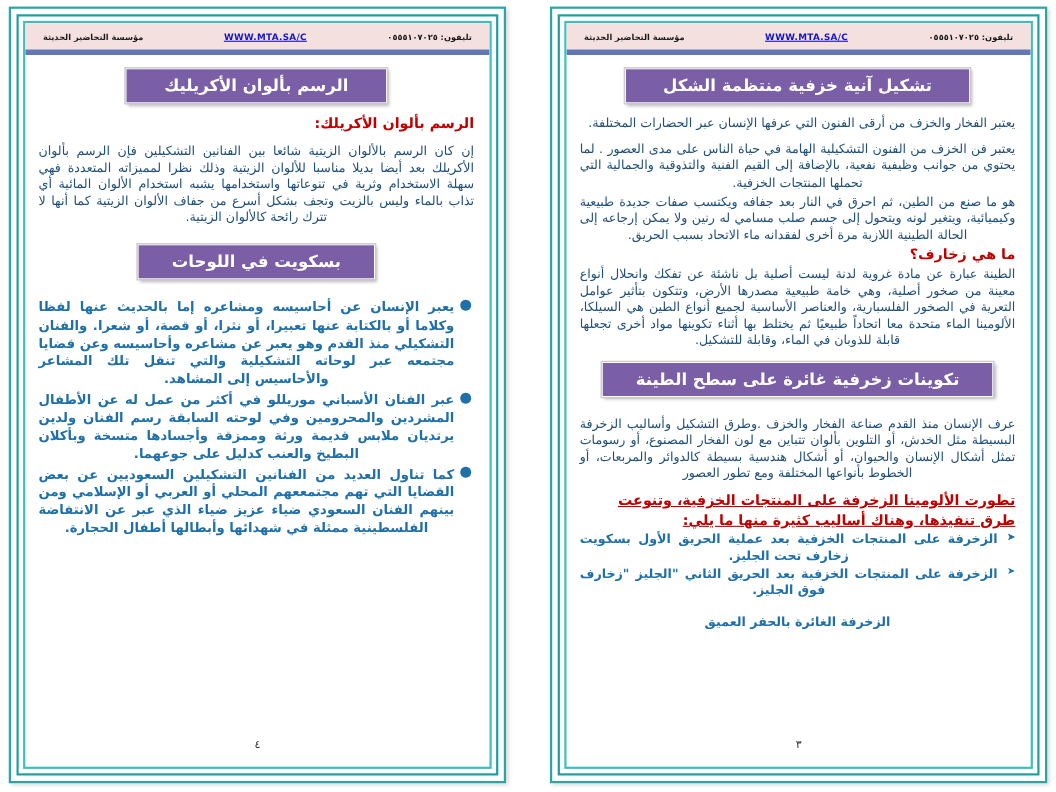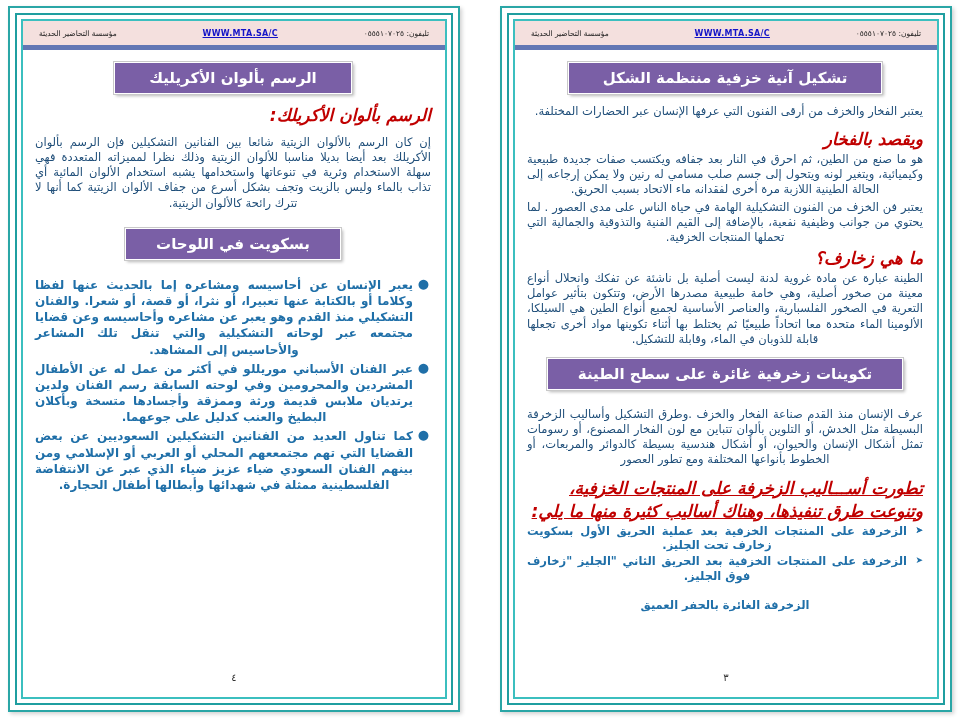--- a/index.html
+++ b/index.html
@@ -85,21 +85,21 @@
     display: flex;
     align-items: center;
     justify-content: space-between;
     padding: 0 16px;
     box-sizing: border-box;
     flex: 0 0 auto;
   }
   .hdr-text {
     font-size: 7.5px;
     color: #1a1a1a;
-    font-weight: normal;
+    font-weight: bold;
     white-space: nowrap;
     letter-spacing: 0;
   }
   .hdr-url {
     font-size: 8px;
     color: #1414c8;
     font-weight: bold;
     text-decoration: underline;
     white-space: nowrap;
     letter-spacing: 0.3px;
@@ -137,26 +137,25 @@
     box-shadow: 2px 2px 3px rgba(0,0,0,0.28);
     white-space: nowrap;
     letter-spacing: 0;
   }
   .banner.wide { padding: 6px 30px; }
 
   
   .lead {
     color: #c00000;
     font-weight: bold;
-    font-size: 17px;
+    font-size: 13px;
     text-decoration: underline;
     margin: 0 0 1px 0;
     text-align: right;
     line-height: 1.35;
-    font-style: italic;
   }
   .lead.nounder { text-decoration: none; }
   .lead.center-just {
     text-align: justify;
     text-align-last: right;
   }
 
   p.body {
     color: #1f4e79;
     font-weight: normal;
@@ -322,40 +321,39 @@
                 <div class="content">
 
                   <div class="banner-wrap">
                     <div class="banner">تشكيل آنية خزفية منتظمة الشكل</div>
                   </div>
 
                   <p class="body lastright">يعتبر الفخار والخزف من أرقى الفنون التي عرفها الإنسان عبر الحضارات المختلفة.</p>
 
                   <div class="spacer-sm"></div>
 
-                  <div class="lead nounder">ويقصد بالفخار</div>
+                  <p class="body">يعتبر فن الخزف من الفنون التشكيلية الهامة في حياة الناس على مدى العصور . لما يحتوي من جوانب وظيفية نفعية، بالإضافة إلى القيم الفنية والتذوقية والجمالية التي تحملها المنتجات الخزفية.</p>
                   <p class="body">هو ما صنع من الطين، ثم احرق في النار بعد جفافه ويكتسب صفات جديدة طبيعية وكيميائية، ويتغير لونه ويتحول إلى جسم صلب مسامي له رنين ولا يمكن إرجاعه إلى الحالة الطينية اللازبة مرة أخرى لفقدانه ماء الاتحاد بسبب الحريق.</p>
-                  <p class="body">يعتبر فن الخزف من الفنون التشكيلية الهامة في حياة الناس على مدى العصور . لما يحتوي من جوانب وظيفية نفعية، بالإضافة إلى القيم الفنية والتذوقية والجمالية التي تحملها المنتجات الخزفية.</p>
 
                   <div class="lead nounder center-just">ما هي زخارف؟</div>
                   <p class="body">الطينة عبارة عن مادة غروية لدنة ليست أصلية بل ناشئة عن تفكك وانحلال أنواع معينة من صخور أصلية، وهي خامة طبيعية مصدرها الأرض، وتتكون بتأثير عوامل التعرية في الصخور الفلسبارية، والعناصر الأساسية لجميع أنواع الطين هي السيلكا، الألومينا الماء متحدة معا اتحاداً طبيعيًا ثم يختلط بها أثناء تكوينها مواد أخرى تجعلها قابلة للذوبان في الماء، وقابلة للتشكيل.</p>
 
                   <div class="spacer-sm"></div>
 
                   <div class="banner-wrap">
                     <div class="banner wide">تكوينات زخرفية غائرة على سطح الطينة</div>
                   </div>
 
                   <div class="spacer-sm"></div>
 
                   <p class="body">عرف الإنسان منذ القدم صناعة الفخار والخزف .وطرق التشكيل وأساليب الزخرفة البسيطة مثل الخدش، أو التلوين بألوان تتباين مع لون الفخار المصنوع، أو رسومات تمثل أشكال الإنسان والحيوان، أو أشكال هندسية بسيطة كالدوائر والمربعات، أو الخطوط بأنواعها المختلفة ومع تطور العصور</p>
 
                   <div class="spacer-sm"></div>
 
-                  <div class="lead">تطورت أســـاليب الزخرفة على المنتجات الخزفية، وتنوعت طرق تنفيذها، وهناك أساليب كثيرة منها ما يلي:</div>
+                  <div class="lead">تطورت الألومينا الزخرفة على المنتجات الخزفية، وتنوعت طرق تنفيذها، وهناك أساليب كثيرة منها ما يلي:</div>
 
                   <ul class="arrow-list">
                     <li>
                       <span class="bullet-glyph">➤</span>
                     </li>
                     <li>
                       <span class="bullet-glyph">➤</span>
                       <span>الزخرفة على المنتجات الخزفية بعد عملية الحريق الأول بسكويت زخارف تحت الجليز.</span>
                     </li>
                     <li>

